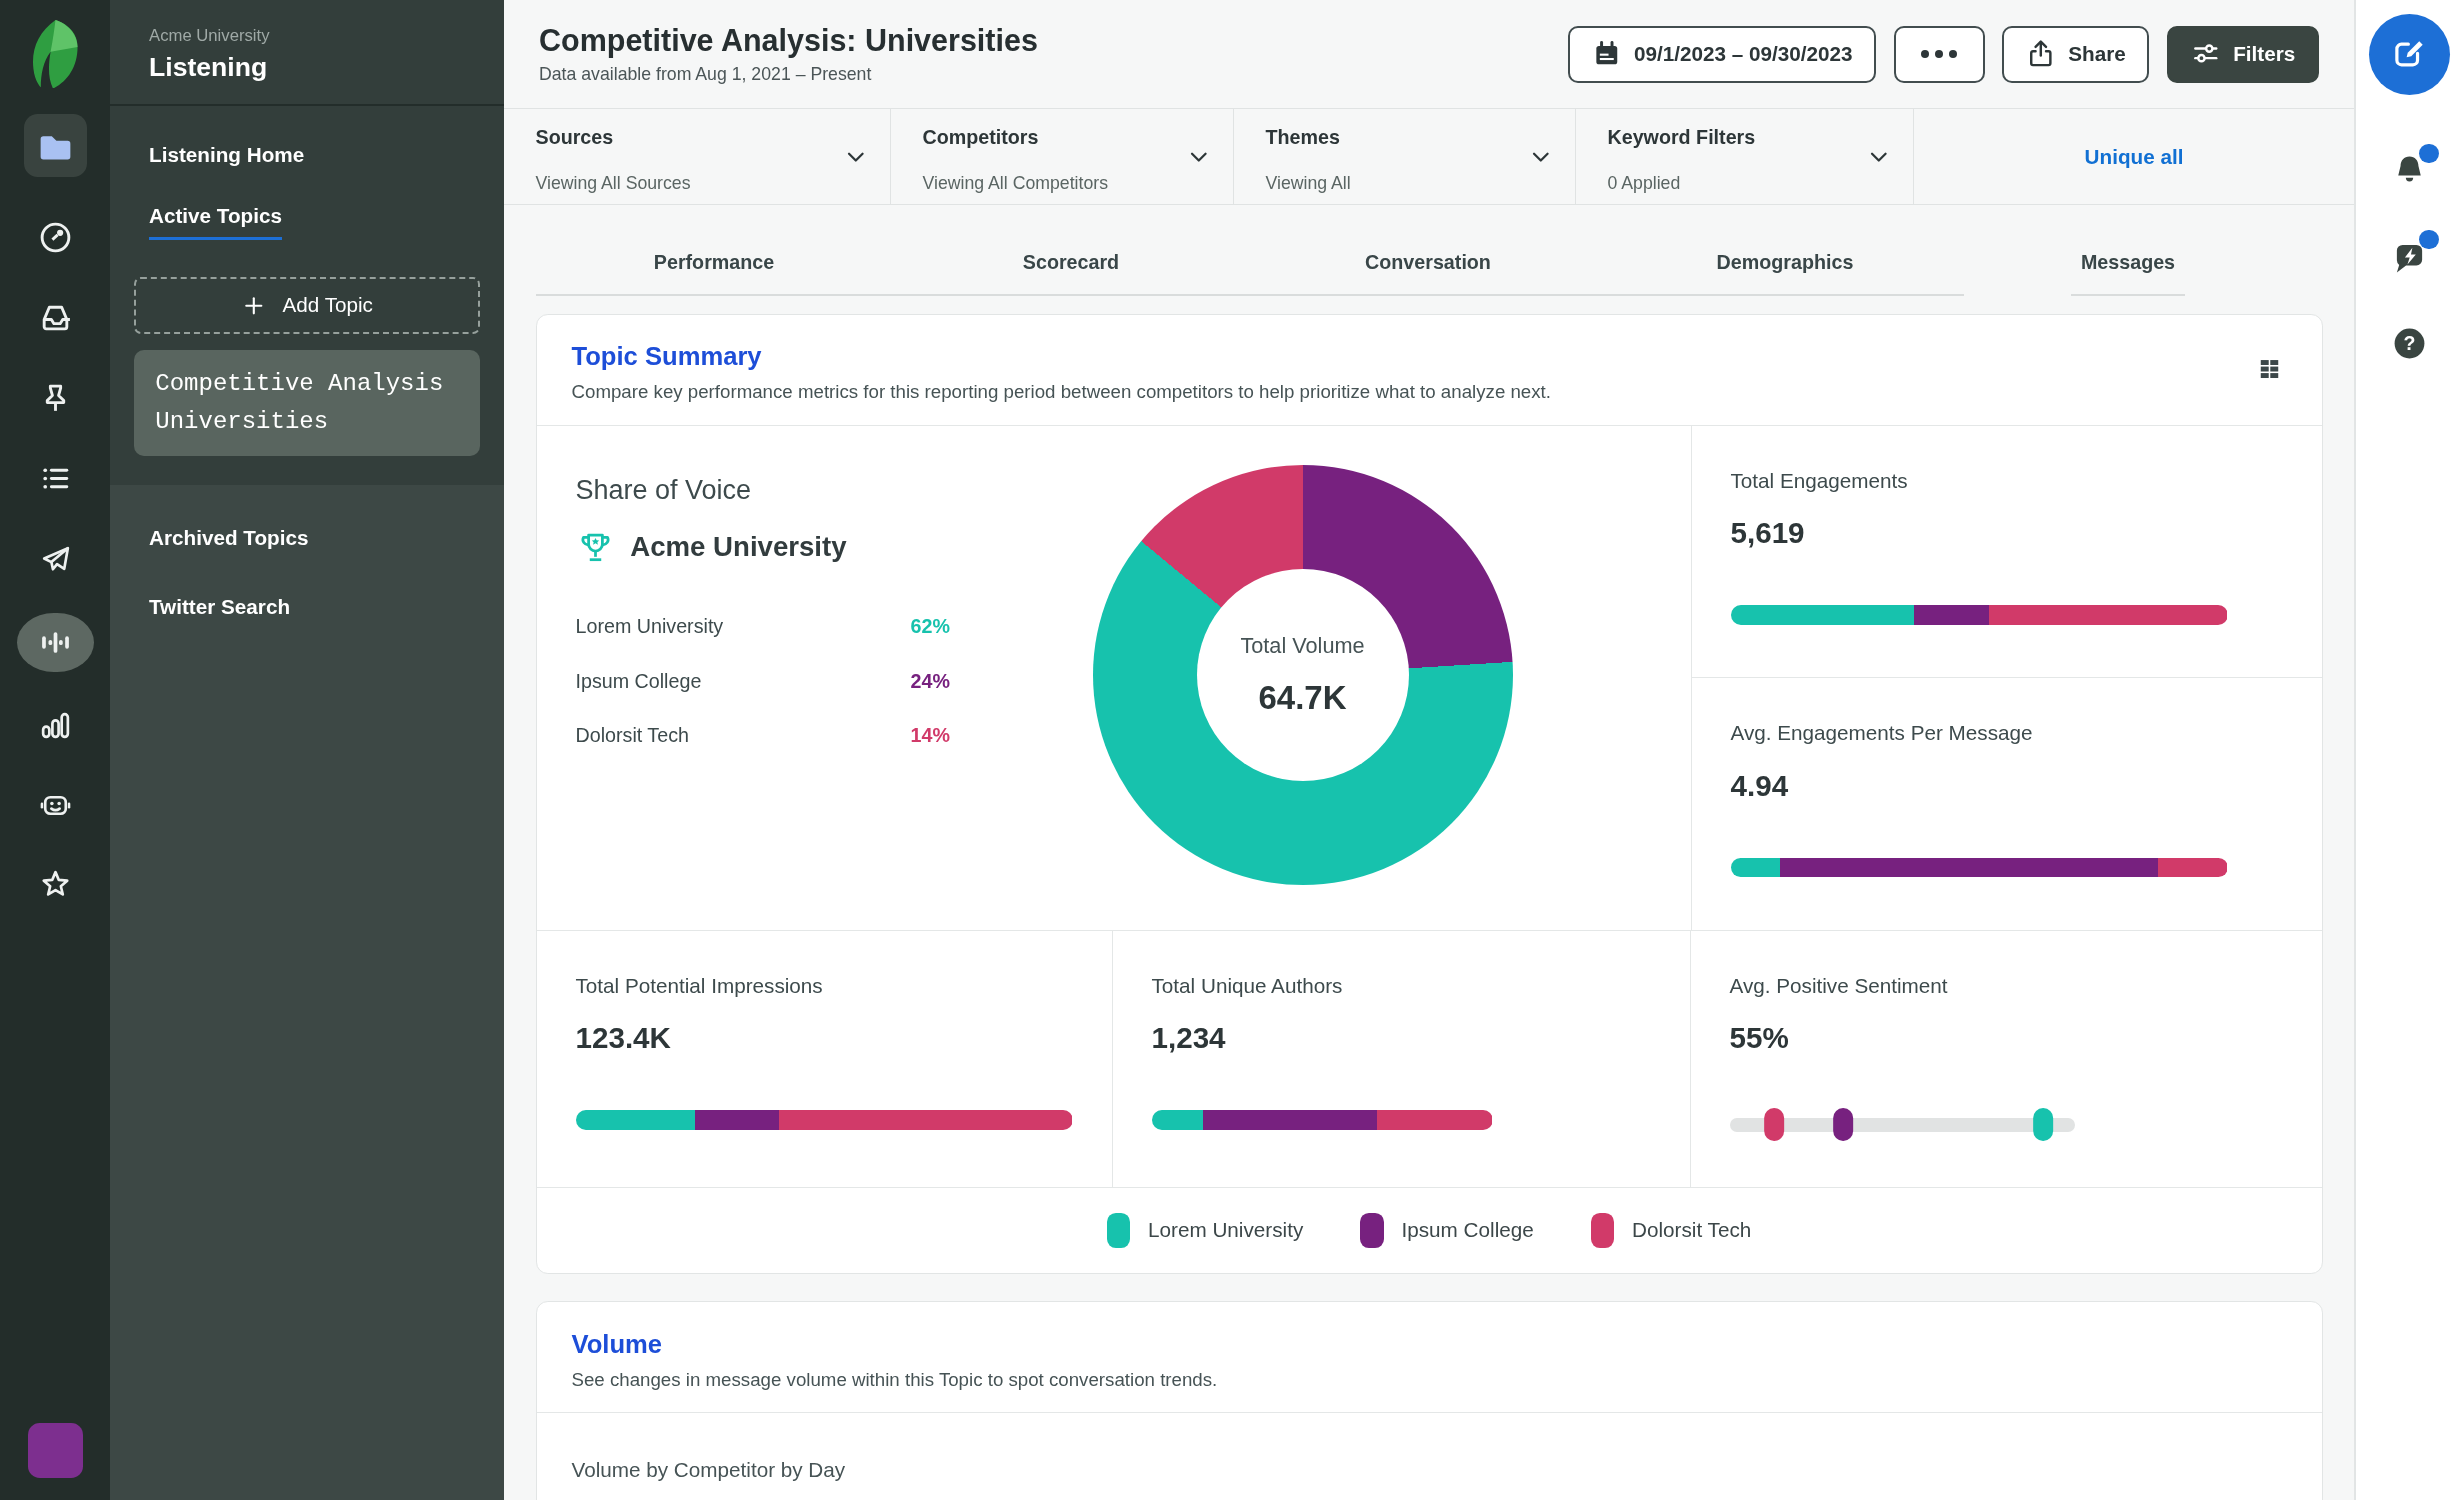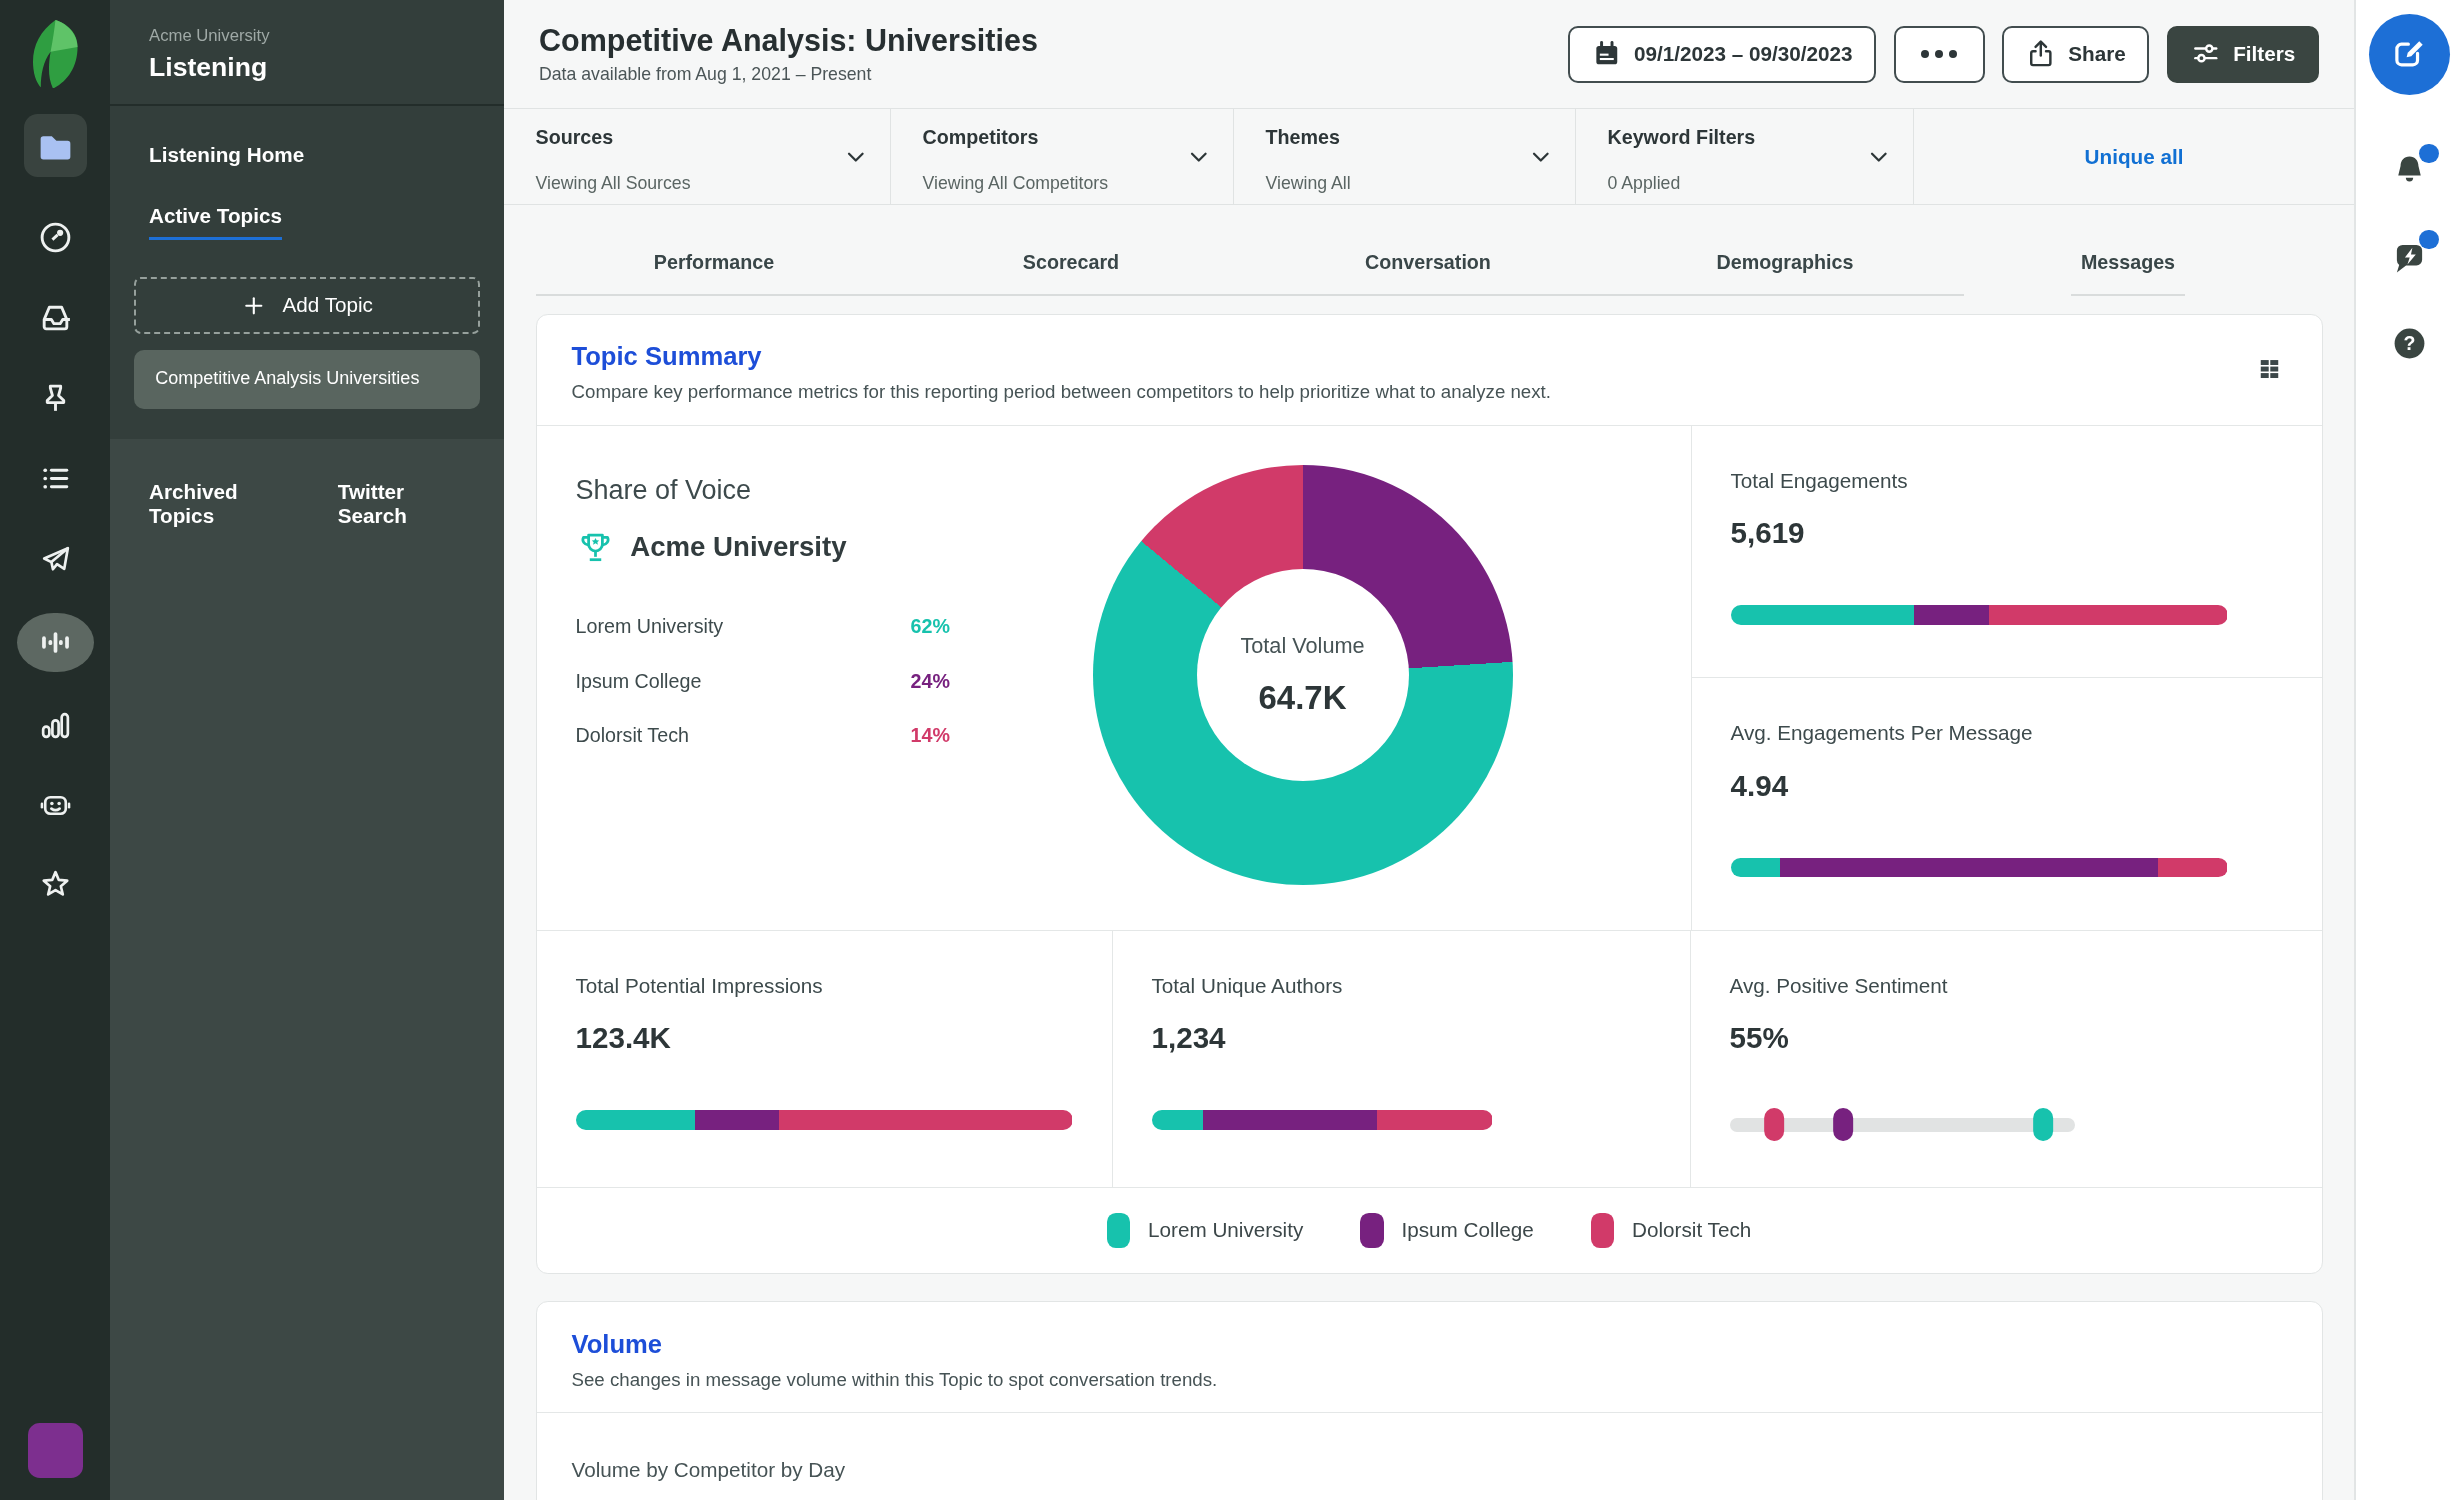--- a/index.html
+++ b/index.html
@@ -28,23 +28,23 @@
   .sb-header{padding:25.6px 39px 21.7px;border-bottom:2px solid #232d2a;box-sizing:border-box;height:106px;}
   .sb-company{font-size:16.7px;color:#9fa9a6;margin-bottom:6.9px;}
   .sb-product{font-size:26.6px;font-weight:bold;}
   .sb-item{margin:37px 39px 0;font-size:20.7px;font-weight:bold;}
   .sb-item .underlined{display:inline-block;padding-bottom:8.9px;border-bottom:3.9px solid #1d6fd6;}
   .add-topic{margin:37px 23.6px 0;height:57px;border:2px dashed #96a09c;border-radius:6.9px;
              display:flex;align-items:center;justify-content:center;gap:15.8px;
              font-size:20.7px;color:#fff;background:transparent;cursor:pointer;text-align:center;}
   .add-topic svg{width:25.6px;height:25.6px;}
   .topic-item{margin:15.8px 23.6px 0;background:#59655f;border-radius:9.9px;padding:15.8px 21.7px;
-              font-size:18px;line-height:1.55;}
+              font-size:24px;line-height:1.55;font-family:Liberation Mono, monospace;}
   .sb-lower{margin-top:29.6px;flex:1;background:#3d4845;padding:41px 39px;display:flex;
-            gap:45px;font-size:20.7px;font-weight:bold;}
+            flex-direction:column;gap:45px;font-size:20.7px;font-weight:bold;}
 
   
   .main{flex:1;min-width:0;display:flex;flex-direction:column;border-right:1px solid #e2e5e5;}
   .main-header{height:108px;flex:none;display:flex;align-items:center;padding:0 35px;gap:17.7px;box-sizing:border-box;}
   .title-block{margin-right:auto;}
   .page-title{font-size:30.5px;font-weight:bold;color:#272f31;margin:0 0 6.9px;}
   .page-sub{font-size:17.7px;color:#4b5557;}
   .btn{height:57px;background:#fff;border:2px solid #424d4f;border-radius:9.9px;
        display:flex;align-items:center;gap:12.8px;padding:0 21.7px;
        font-size:20.7px;font-weight:bold;color:#2d3638;cursor:pointer;box-sizing:border-box;}

